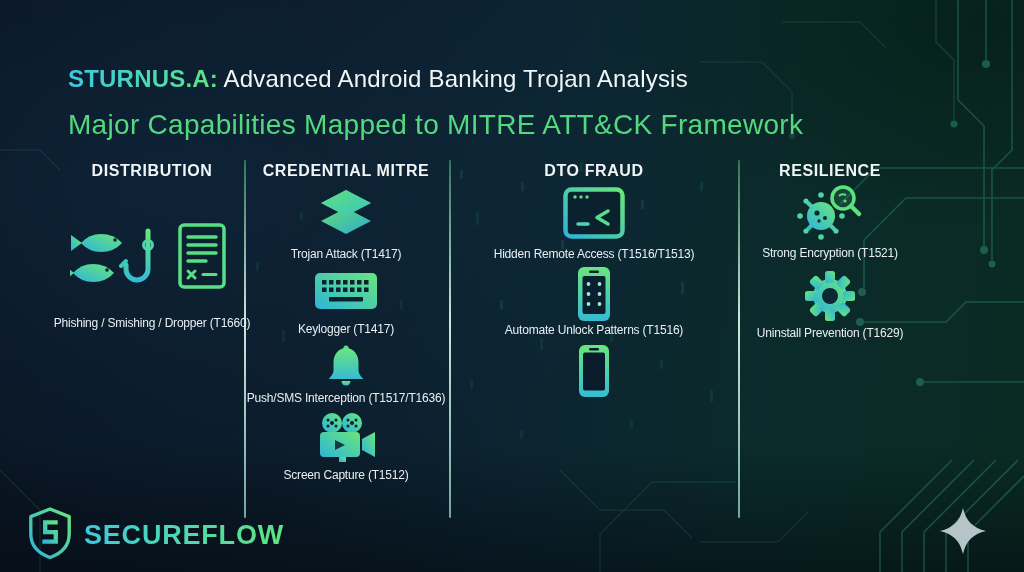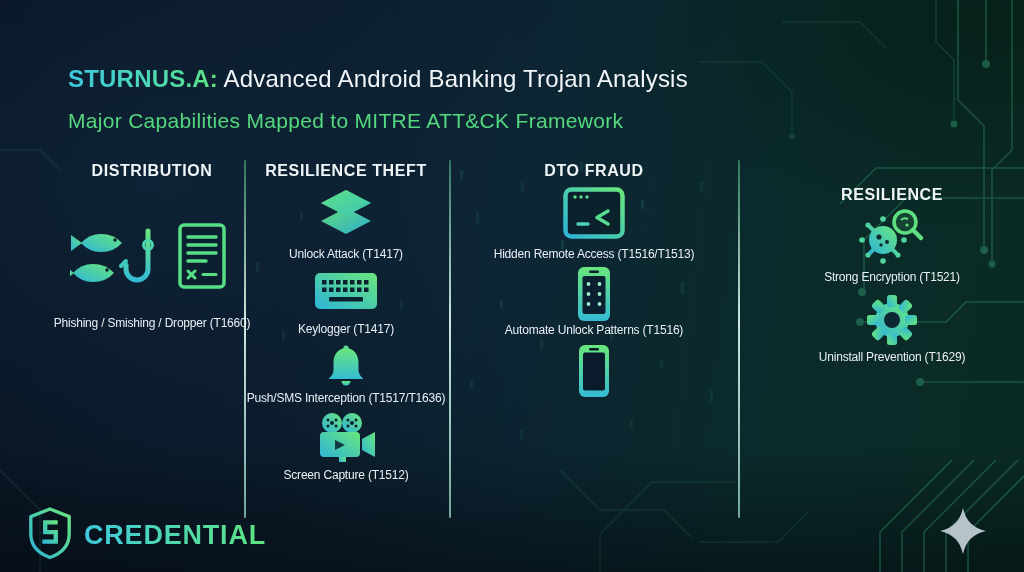--- a/index.html
+++ b/index.html
@@ -16,33 +16,33 @@
     background-color:#0b1d2a;
   }
   .bg-svg{position:absolute;inset:0;pointer-events:none;}
   .hdr{position:absolute;left:68px;top:50px;}
   .title{font-size:24px;font-weight:700;letter-spacing:0.2px;color:#f2f6f8;white-space:nowrap;line-height:1.1;}
   .title .hl{
     background:linear-gradient(90deg,#3ec9e0 0%,#4dd8b4 55%,#5fe37f 100%);
     -webkit-background-clip:text;background-clip:text;color:transparent;
   }
   .title .rest{font-weight:400;}
-  .subtitle{margin-top:12px;font-size:21px;font-weight:400;letter-spacing:0.3px;color:#54d87e;}
+  .subtitle{margin-top:12px;font-size:28px;font-weight:400;letter-spacing:0.3px;color:#54d87e;}
   .divider{position:absolute;top:160px;height:358px;width:2px;border-radius:2px;
     background:linear-gradient(180deg,rgba(70,160,110,0.65),rgba(214,242,232,0.95) 45%,rgba(150,212,196,0.75));}
   .col{position:absolute;top:162px;display:flex;flex-direction:column;align-items:center;}
   .col h2{margin:0;font-size:16px;font-weight:700;letter-spacing:0.6px;color:#f0f5f7;}
   .item{display:flex;flex-direction:column;align-items:center;}
   .icon-box{display:flex;align-items:center;justify-content:center;}
   .label{font-size:12px;line-height:1.2;letter-spacing:-0.2px;text-align:center;color:#e9eff4;margin:0;}
   .one-line{white-space:nowrap;}
   .col-0{left:52px;width:200px;}
   .col-1{left:243px;width:206px;}
   .col-2{left:451px;width:286px;}
-  .col-3{left:782px;width:220px;margin-top:24px;}
+  .col-3{left:720px;width:220px;}
   .footer{position:absolute;left:26px;top:506px;display:flex;align-items:center;gap:10px;}
   .brand{font-size:27px;font-weight:700;letter-spacing:0.8px;
     background:linear-gradient(90deg,#3ec9e0 0%,#4dd8b4 45%,#5fe37f 100%);
     -webkit-background-clip:text;background-clip:text;color:transparent;}
   .sparkle{position:absolute;left:940px;top:508px;}
 </style>
 </head>
 <body>
 
 <div class="canvas">
@@ -166,32 +166,32 @@
               </g>
             </g>
           </svg>
         </span>
       </div>
       <p class="label">Phishing / Smishing / Dropper (T1660)</p>
     </div>
   </section>
 
   <section class="col col-1">
-    <h2>RESILIENCE THEFT</h2>
+    <h2>CREDENTIAL MITRE</h2>
     <div class="item" style="margin-top:10px">
       <div class="icon-box" style="height:50px">
         <span>
           <svg width="54" height="50" viewBox="0 0 54 50">
             <polygon points="27,20 52,33 27,46 2,33" fill="url(#ggc)" opacity="0.95"></polygon>
             <polygon points="27,2 52,15 27,28 2,15" fill="#4fd98f"></polygon>
             <polygon points="27,2 52,15 27,28 2,15" fill="url(#ggc)" opacity="0.55"></polygon>
           </svg>
         </span>
       </div>
-      <p class="label one-line" style="margin-top:7px">Unlock Attack (T1417)</p>
+      <p class="label one-line" style="margin-top:7px">Trojan Attack (T1417)</p>
     </div>
     <div class="item" style="margin-top:13px">
       <div class="icon-box" style="height:38px">
         <span>
           <svg width="64" height="38" viewBox="0 0 64 38">
             <rect x="1" y="1" width="62" height="36" rx="5" fill="url(#gcg)"></rect>
             <g fill="#0b2131">
               <rect x="8" y="8" width="4.5" height="4.5"></rect>
                 <rect x="15" y="8" width="4.5" height="4.5"></rect>
                 <rect x="22" y="8" width="4.5" height="4.5"></rect>
@@ -366,21 +366,21 @@
     </div>
   </section>
 
   <footer class="footer">
     <span>
       <svg width="48" height="54" viewBox="0 0 50 56">
         <path d="M25 3 L45 11 V29 C45 42.5 36 49.5 25 53.5 C14 49.5 5 42.5 5 29 V11 Z" fill="none" stroke="url(#gcg)" stroke-width="3.5" stroke-linejoin="round"></path>
         <path d="M33 17 H20 V27 H31 V37 H17" fill="none" stroke="url(#gcg)" stroke-width="4.5"></path>
       </svg>
     </span>
-    <span class="brand">CREDENTIAL</span>
+    <span class="brand">SECUREFLOW</span>
   </footer>
 
   <span class="sparkle">
     <svg width="46" height="46" viewBox="0 0 46 46">
       <path d="M23 0 C26 13 33 20 46 23 C33 26 26 33 23 46 C20 33 13 26 0 23 C13 20 20 13 23 0 Z" fill="#b6c3c9"></path>
     </svg>
   </span>
 
 </div>
 

